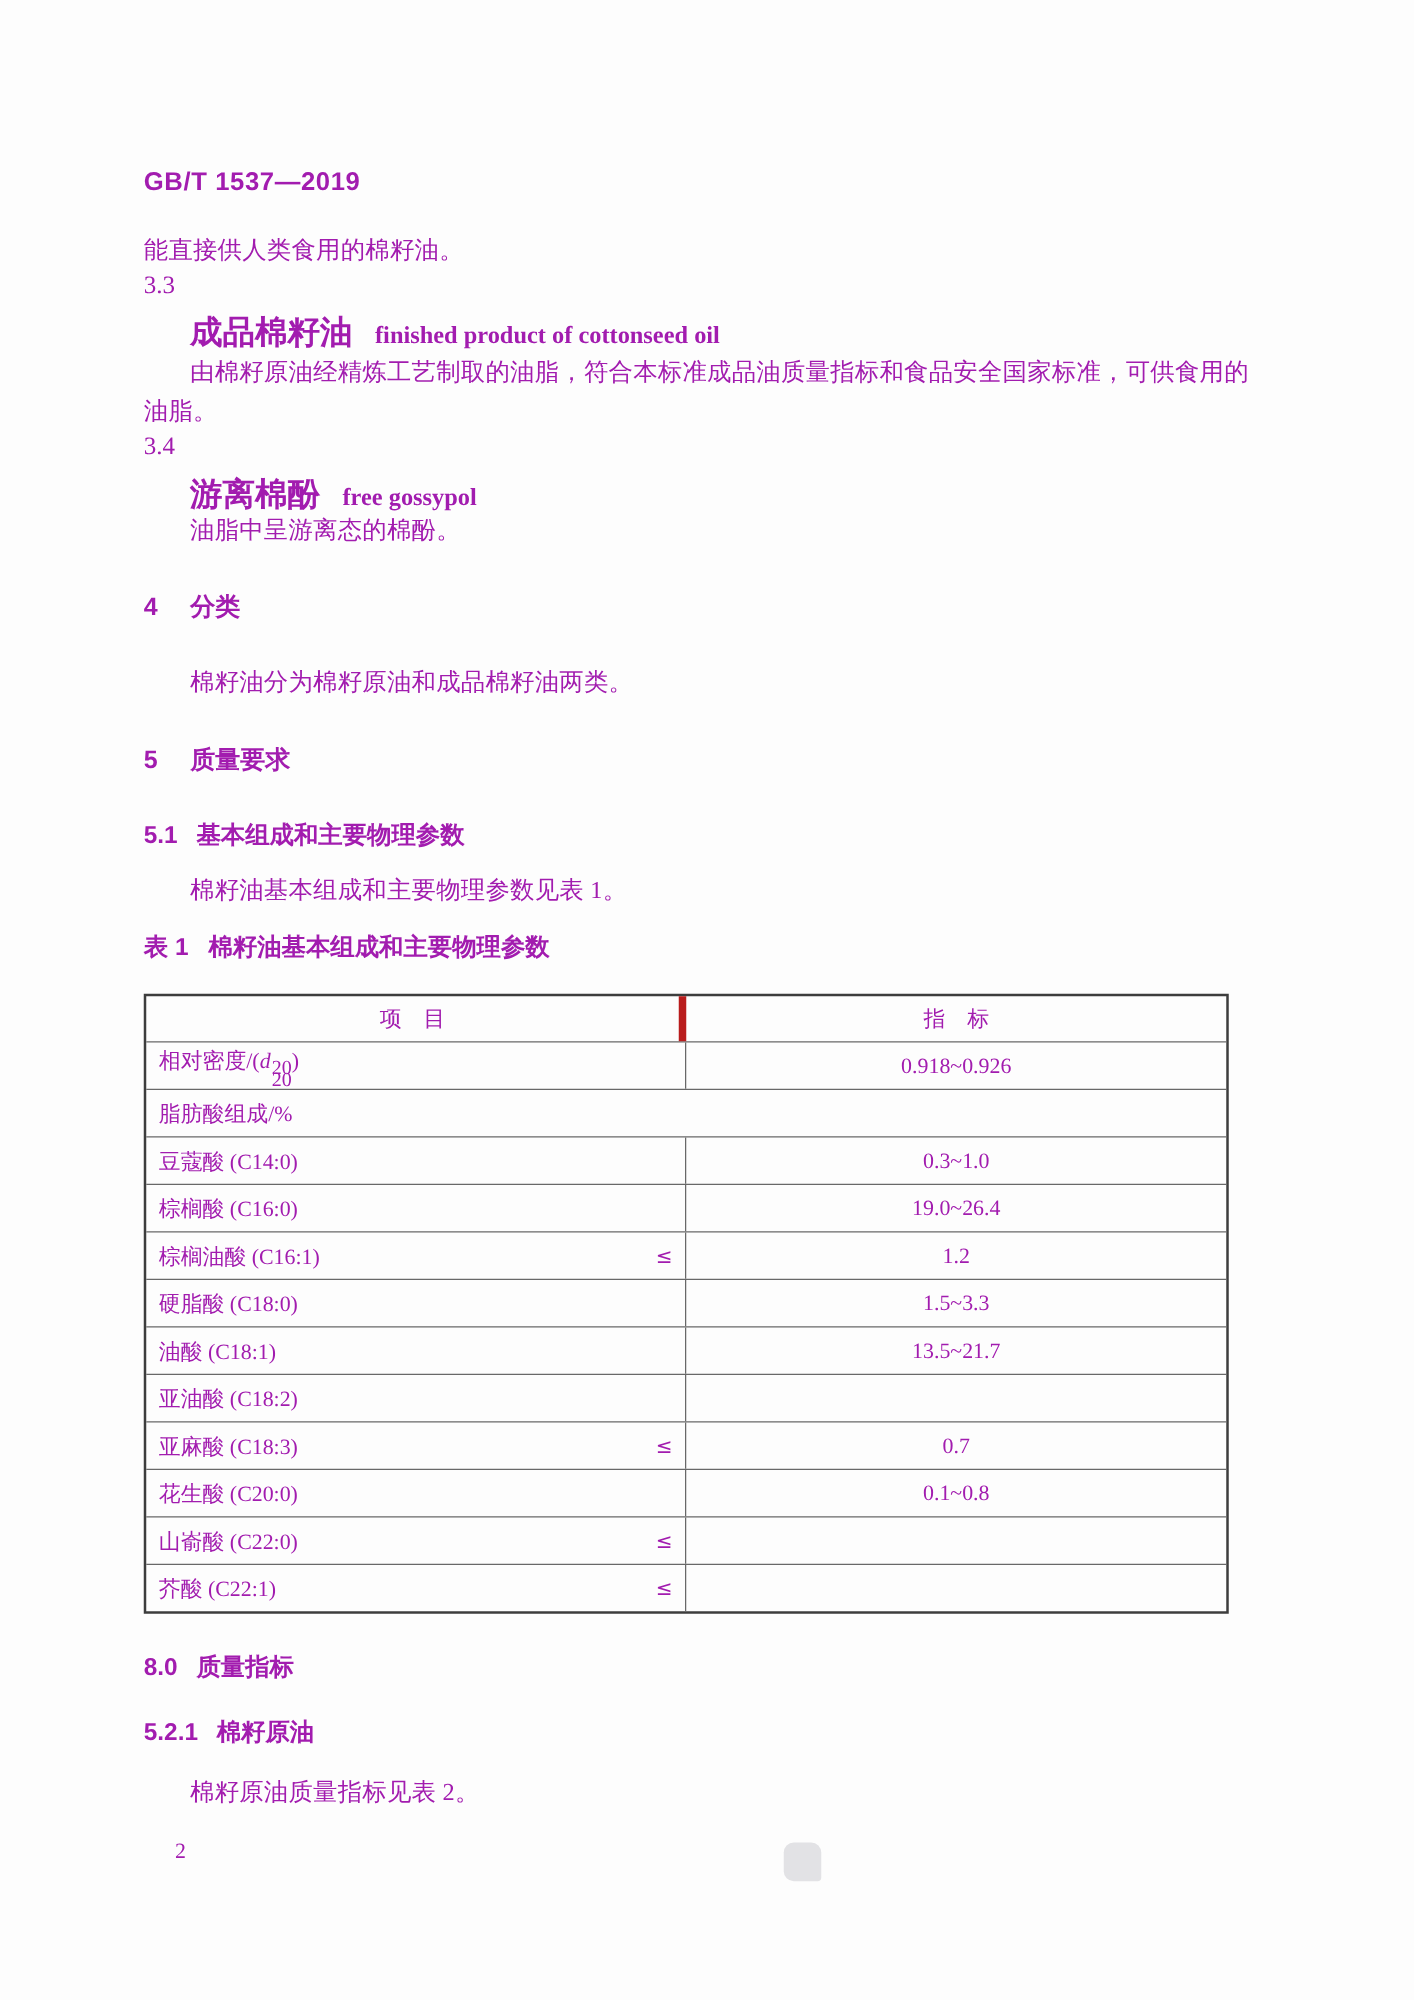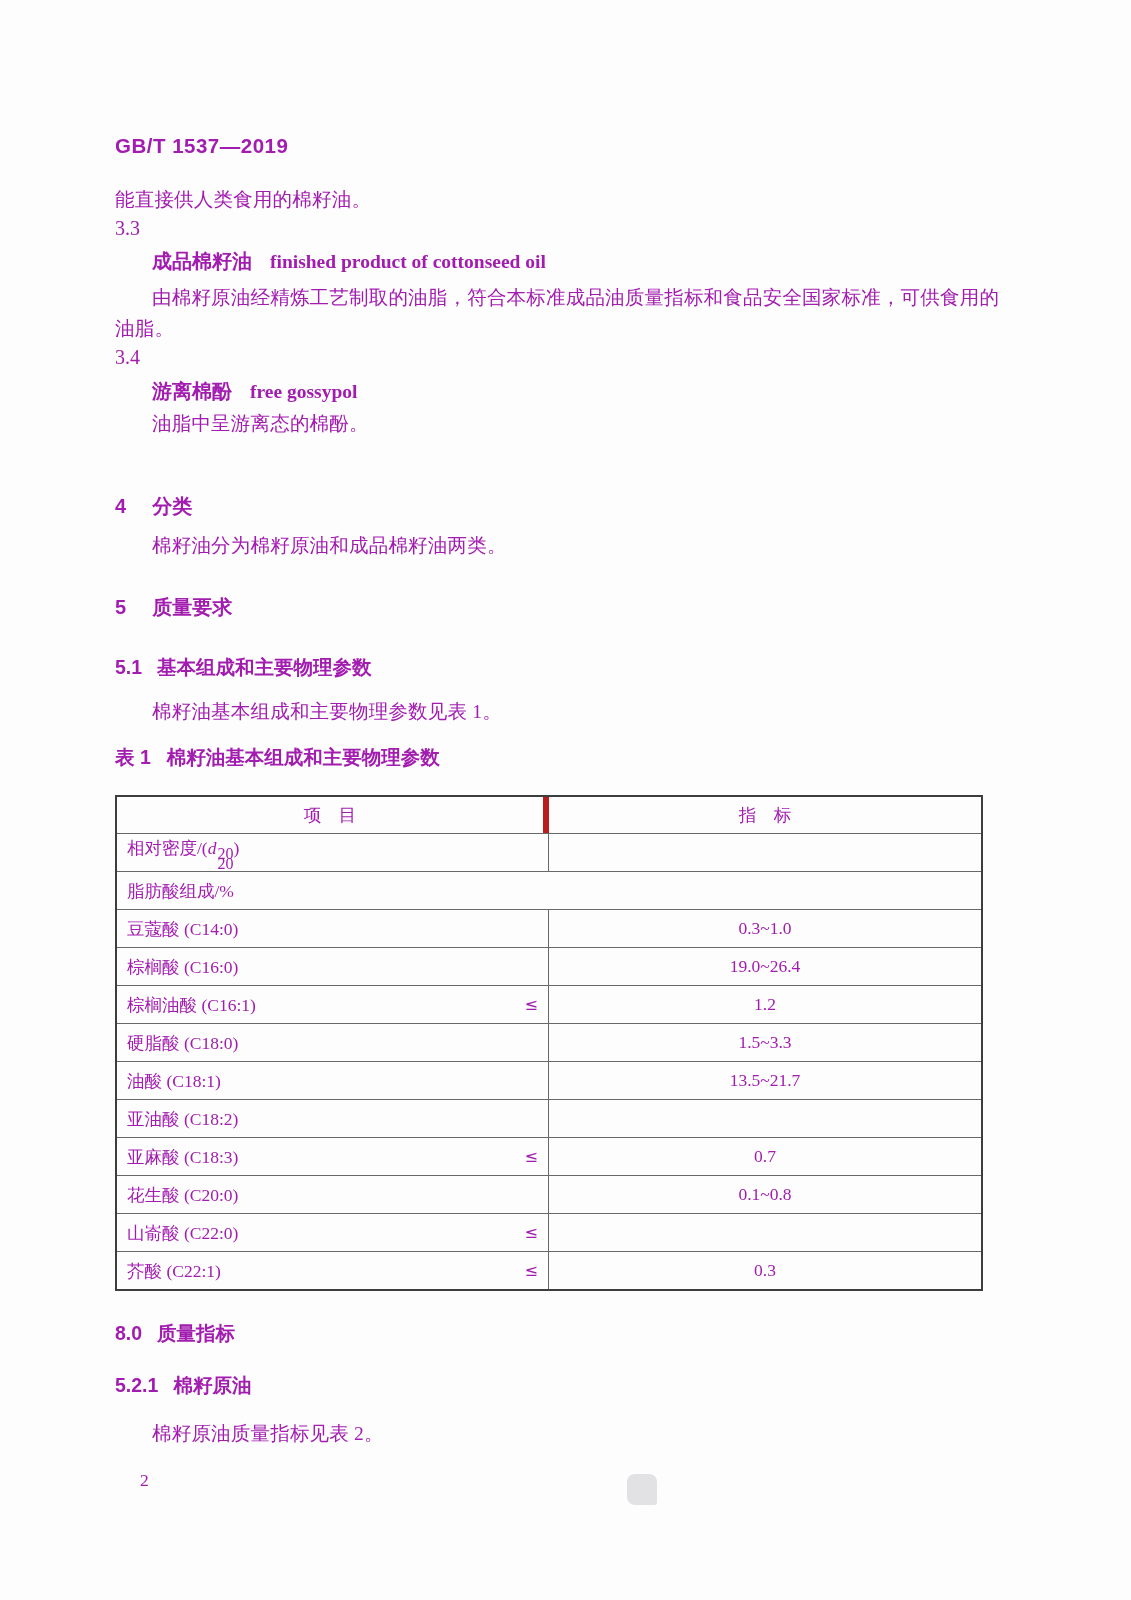--- a/index.html
+++ b/index.html
@@ -11,21 +11,21 @@
     font-family:"Liberation Serif","DejaVu Serif",serif;
     color:#a21caf;
     overflow:hidden;
   }
   .abs{position:absolute;white-space:nowrap;}
   .serif{font-family:"Liberation Serif","DejaVu Serif",serif;}
   .hei{font-family:"Liberation Sans","DejaVu Sans",sans-serif;font-weight:bold;}
   .body-text{font-size:19.5px;letter-spacing:0.2px;}
   .docnum{font-size:20.5px;letter-spacing:0.5px;font-family:"Liberation Sans","DejaVu Sans",sans-serif;font-weight:bold;}
   .secnum{font-size:20px;}
-  .term-cn{font-size:20px;text-align:center;}
+  .term-cn{font-size:26px;text-align:center;}
   .term-en{font-family:"Liberation Serif","DejaVu Serif",serif;font-weight:bold;font-size:19.5px;margin-left:18px;}
   .h-title{margin-left:26px;}
   .h-title-sm{margin-left:15px;}
   .caption{left:115px;top:744px;width:868px;font-size:19.5px;}
   .caption .cap-title{margin-left:16px;}
 
   
   .tbl{
     position:absolute;left:115px;top:795px;width:868px;
     border:2px solid #3d3d3d;
@@ -67,21 +67,21 @@
   </div>
   <div class="abs body-text" style="left:152px;top:284px;">由棉籽原油经精炼工艺制取的油脂，符合本标准成品油质量指标和食品安全国家标准，可供食用的</div>
   <div class="abs body-text" style="left:115px;top:315px;">油脂。</div>
 
   <div class="abs serif secnum" style="left:115px;top:346px;">3.4</div>
   <div class="abs" style="left:152px;top:378px;">
     <span class="hei term-cn">游离棉酚</span><span class="term-en">free gossypol</span>
   </div>
   <div class="abs body-text" style="left:152px;top:410px;">油脂中呈游离态的棉酚。</div>
 
-  <div class="abs hei" style="left:115px;top:472px;font-size:20px;margin-top:21px;">
+  <div class="abs hei" style="left:115px;top:472px;font-size:20px;">
     <span>4</span><span class="h-title">分类</span>
   </div>
   <div class="abs body-text" style="left:152px;top:532px;">棉籽油分为棉籽原油和成品棉籽油两类。</div>
 
   <div class="abs hei" style="left:115px;top:594px;font-size:20px;">
     <span>5</span><span class="h-title">质量要求</span>
   </div>
 
   <div class="abs hei" style="left:115px;top:654px;font-size:19.5px;">
     <span>5.1</span><span class="h-title-sm">基本组成和主要物理参数</span>
@@ -100,20 +100,21 @@
       </div>
     </div>
     <div class="tbody">
         <div class="trow">
           <div class="c1">
             <span>相对密度/(<span class="dvar">d</span><span class="stack">
                 <span>20</span>
                 <span>20</span>
               </span>)</span>
           </div>
+          <div class="c2">0.918~0.926</div>
         </div>
         <div class="trow">
           <div class="cspan">脂肪酸组成/%</div>
         </div>
         <div class="trow">
           <div class="c1">
             <span>豆蔻酸 (C14:0)</span>
           </div>
           <div class="c2">0.3~1.0</div>
         </div>
@@ -164,21 +165,20 @@
           <div class="c1">
             <span>山嵛酸 (C22:0)</span>
             <span class="sym">≤</span>
           </div>
         </div>
         <div class="trow">
           <div class="c1">
             <span>芥酸 (C22:1)</span>
             <span class="sym">≤</span>
           </div>
-          <div class="c2">0.3</div>
         </div>
       </div>
   </div>
 
   <div class="abs hei" style="left:115px;top:1320px;font-size:19.5px;">
     <span>8.0</span><span class="h-title-sm">质量指标</span>
   </div>
 
   <div class="abs hei" style="left:115px;top:1372px;font-size:19.5px;">
     <span>5.2.1</span><span class="h-title-sm">棉籽原油</span>

